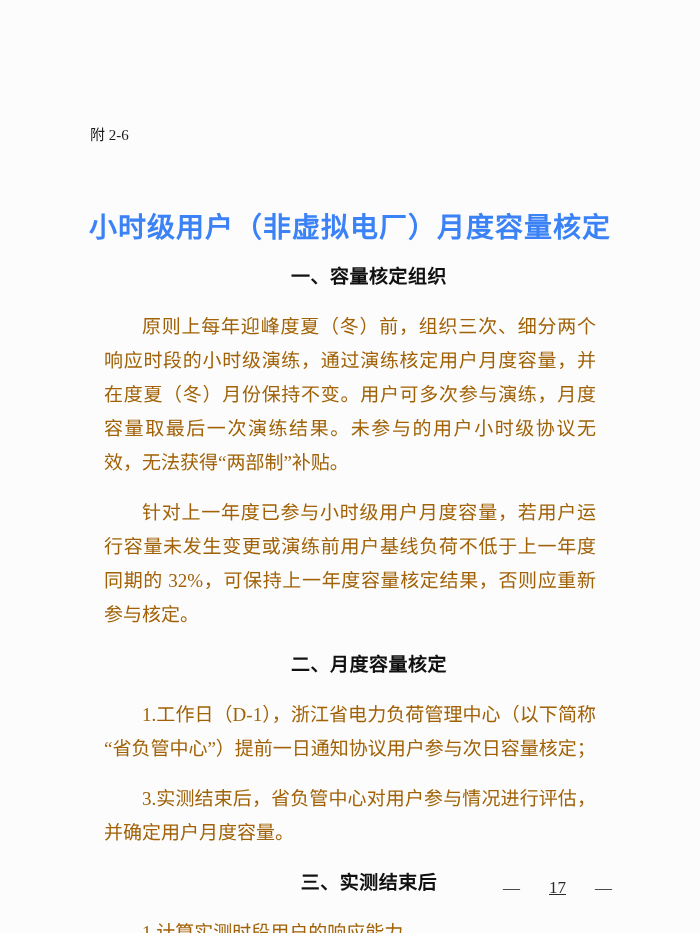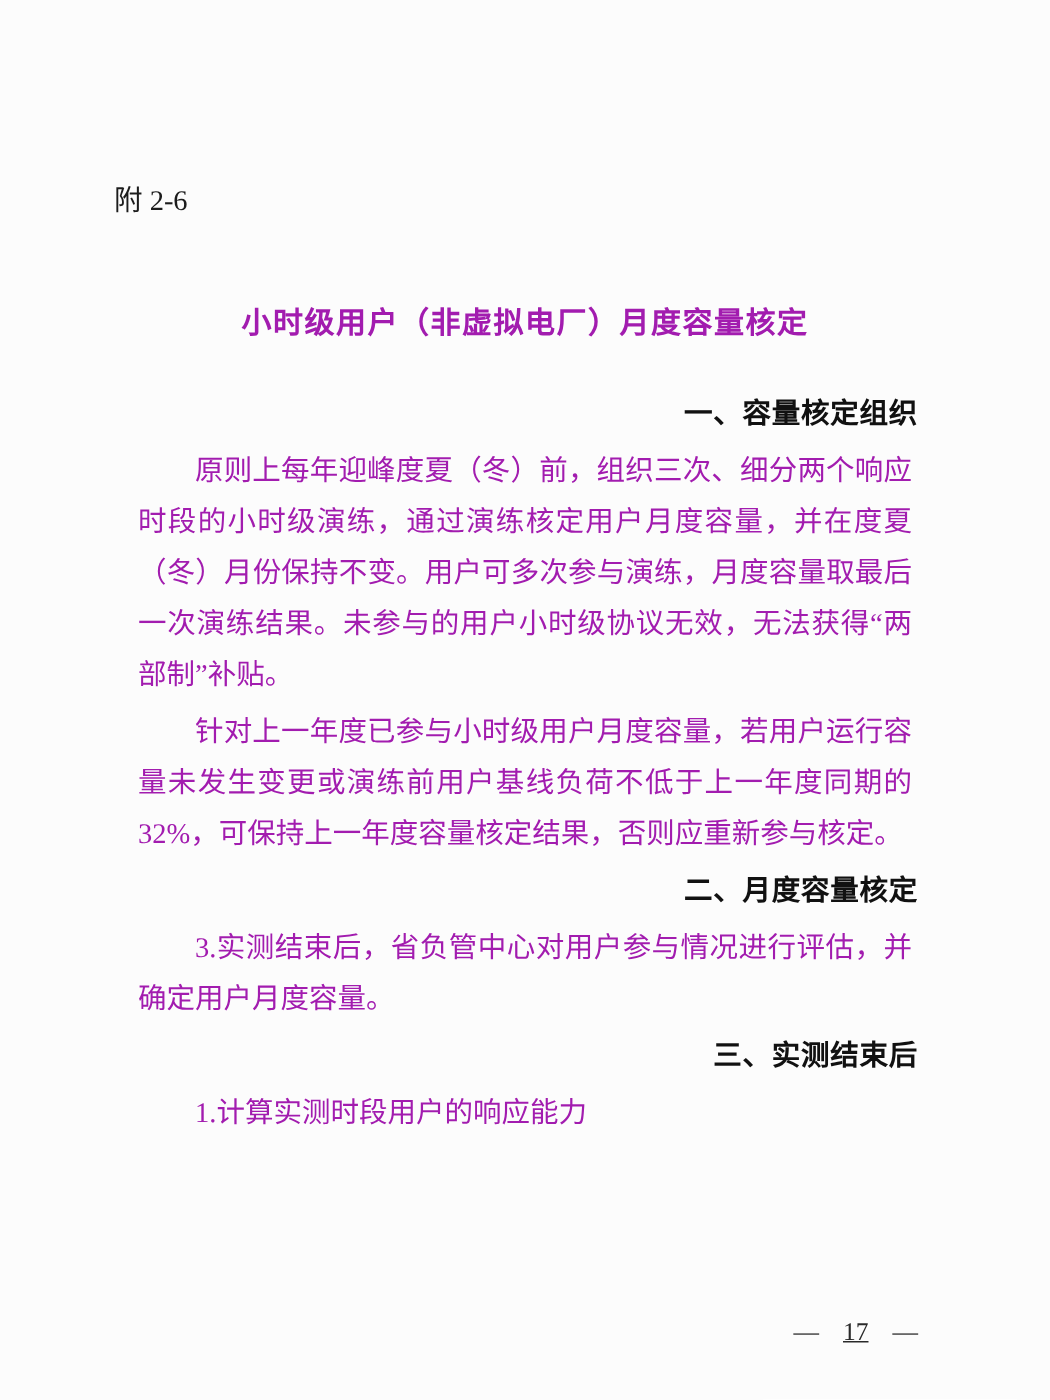--- a/index.html
+++ b/index.html
@@ -12,78 +12,78 @@
     width: 700px;
     height: 933px;
     margin: 0 auto;
     background: #fcfcfc;
     color: #1c1c1c;
     font-family: "Liberation Serif", "DejaVu Serif", serif;
     overflow: hidden;
   }
   .attachment-label {
     position: absolute;
-    left: 76px;
+    left: 90px;
     top: 121px;
-    font-size: 19px;
+    font-size: 15px;
     line-height: 28px;
     color: #1c1c1c;
   }
   .doc-title {
     position: absolute;
     left: 60px;
     right: 60px;
     top: 186px;
     text-align: center;
-    font-size: 20px;
+    font-size: 28px;
     font-weight: 700;
     letter-spacing: 1px;
-    color: #a21caf;
+    color: #3b82f6;
     font-family: "Liberation Serif", "DejaVu Serif", serif;
   }
   .content {
     position: absolute;
     left: 88px;
     top: 260px;
     width: 524px;
     font-size: 19px;
     line-height: 34px;
     text-align: justify;
     text-justify: inter-character;
   }
   .section-heading {
     font-family: "Liberation Sans", "DejaVu Sans", sans-serif;
     font-weight: 700;
     font-size: 19px;
     line-height: 34px;
     color: #111111;
     text-indent: 2em;
-    text-align: right;
+    text-align: center;
     letter-spacing: 0.5px;
   }
   .body-paragraph {
-    margin: 4px;
+    margin: 16px;
     text-indent: 2em;
-    color: #a21caf;
+    color: #a16207;
   }
   .footer {
     position: absolute;
     right: 88px;
     top: 877px;
     font-size: 17px;
     line-height: 22px;
     color: #2a2a2a;
     display: flex;
     align-items: center;
   }
   .footer .dash {
     letter-spacing: 0;
   }
   .footer .page-num {
-    margin: 0 16px;
+    margin: 0 29px;
     text-decoration: underline;
   }
 </style>
 </head>
 <body>
 
 <div class="page">
 
   <div class="attachment-label">附 2-6</div>
 
@@ -92,20 +92,21 @@
   <div class="content">
 
     <div class="section">
       <div class="section-heading">一、容量核定组织</div>
       <p class="body-paragraph">原则上每年迎峰度夏（冬）前，组织三次、细分两个响应时段的小时级演练，通过演练核定用户月度容量，并在度夏（冬）月份保持不变。用户可多次参与演练，月度容量取最后一次演练结果。未参与的用户小时级协议无效，无法获得“两部制”补贴。</p>
       <p class="body-paragraph">针对上一年度已参与小时级用户月度容量，若用户运行容量未发生变更或演练前用户基线负荷不低于上一年度同期的 32%，可保持上一年度容量核定结果，否则应重新参与核定。</p>
     </div>
 
     <div class="section">
       <div class="section-heading">二、月度容量核定</div>
+      <p class="body-paragraph">1.工作日（D-1），浙江省电力负荷管理中心（以下简称“省负管中心”）提前一日通知协议用户参与次日容量核定；</p>
       <p class="body-paragraph">3.实测结束后，省负管中心对用户参与情况进行评估，并确定用户月度容量。</p>
     </div>
 
     <div class="section">
       <div class="section-heading">三、实测结束后</div>
       <p class="body-paragraph">1.计算实测时段用户的响应能力</p>
     </div>
 
   </div>
 

